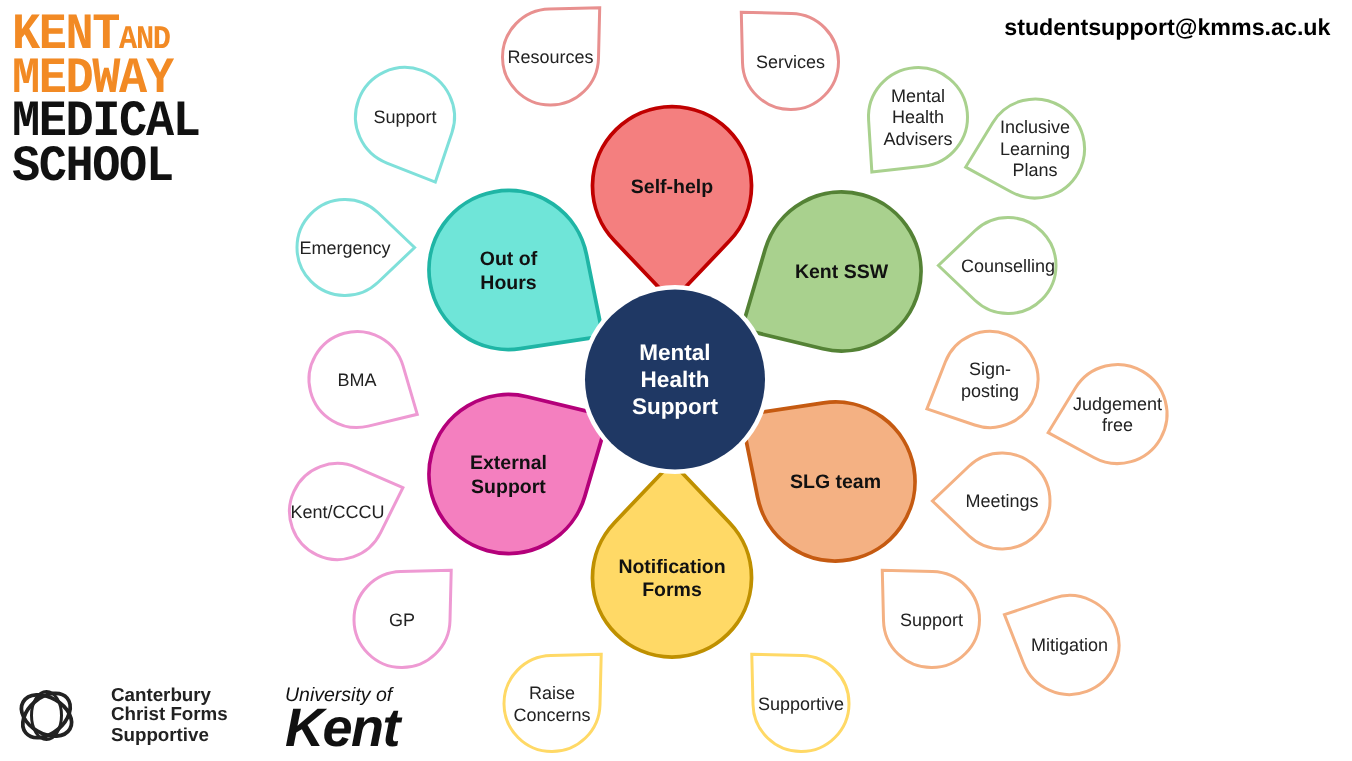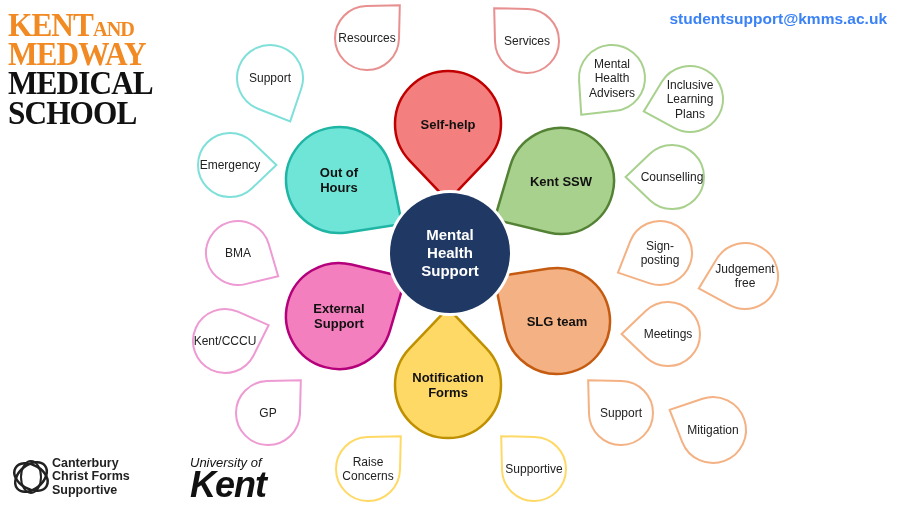--- a/index.html
+++ b/index.html
@@ -1,25 +1,25 @@
 <!DOCTYPE html>
 <html><head>
 <meta charset="utf-8">
 <style>
   html, body { margin:0; padding:0; background:#ffffff; }
   body { width:901px; height:507px; position:relative; overflow:hidden; font-family:"Liberation Sans", sans-serif; }
   #diagram { position:absolute; left:0; top:0; width:901px; height:507px; }
-  .logo-kmms { position:absolute; left:8px; top:10px; line-height:0.86; font-weight:bold; font-family:Liberation Serif, serif; letter-spacing:-1px; }
+  .logo-kmms { position:absolute; left:8px; top:10px; line-height:0.86; font-weight:bold; font-family:Liberation Mono, monospace; letter-spacing:-1px; }
   .logo-kmms .l { display:block; font-size:34px; transform:scaleX(0.92); transform-origin:left; }
   .logo-kmms .orange { color:#f28a24; }
   .logo-kmms .black { color:#111111; }
   .logo-kmms .small { font-size:22px; }
-  .email { position:absolute; right:14px; top:10px; font-size:15.5px; font-weight:bold; color:#3b82f6; }
+  .email { position:absolute; right:14px; top:10px; font-size:15.5px; font-weight:bold; color:#000000; }
   .cccu { position:absolute; left:10px; top:456px; display:flex; align-items:center; }
-  .cccu-text { font-size:12.5px; font-weight:bold; color:#222; line-height:1.05; margin-left:0; }
+  .cccu-text { font-size:12.5px; font-weight:bold; color:#222; line-height:1.05; margin-left:22px; }
   .uok { position:absolute; left:190px; top:456px; color:#111;font-style:italic; }
   .uok-top { font-size:13px; line-height:1; }
   .uok-kent { font-size:36px; font-weight:bold; line-height:0.9; letter-spacing:-1px; }
   svg text { font-family:"Liberation Sans", sans-serif; }
 </style>
 </head>
 <body>
 
 <div class="logo-kmms">
   <span class="l orange"><span>KENT</span><span class="small">AND</span></span>

